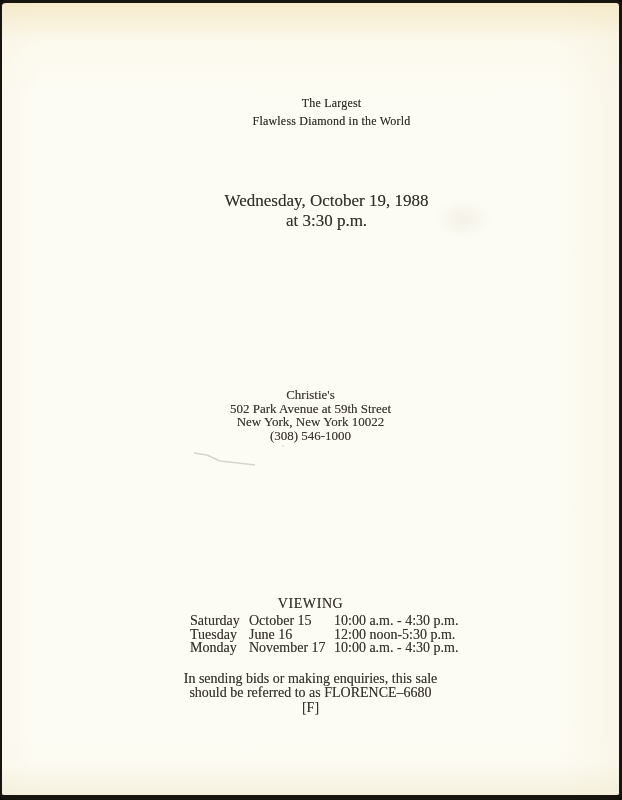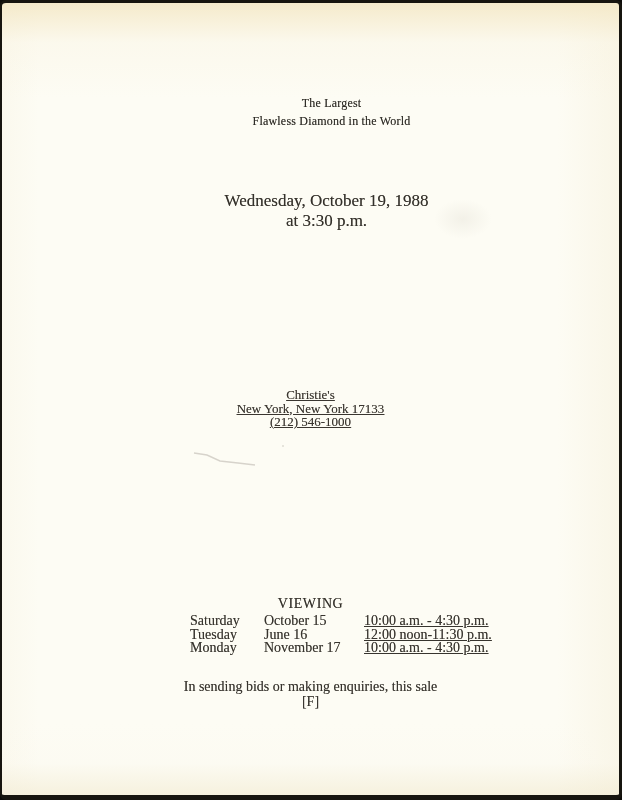--- a/index.html
+++ b/index.html
@@ -49,47 +49,45 @@
     font-size: 17px;
     line-height: 20px;
     color: #34312b;
     padding-left: 16px;
   }
   .venue {
     top: 385px;
     font-size: 13px;
     line-height: 13.5px;
     color: #3a3630;
-    text-decoration: underline;
   }
   .viewing-heading {
     top: 593px;
     font-size: 14px;
     letter-spacing: 0.6px;
     color: #34312b;
   }
   .viewing-table {
     position: absolute;
     top: 611px;
     left: 188px;
     font-size: 14px;
     line-height: 13.5px;
     color: #37342e;
     text-shadow: 0 0 0.5px rgba(62,57,47,0.55);
   }
-  .vrow { display: flex; gap: 15px; }
+  .vrow { display: flex; }
   .vday  { display: inline-block; width: 59px; }
   .vdate { display: inline-block; width: 85px; }
-  .vtime { display: inline-block; white-space: nowrap; text-decoration: underline; }
+  .vtime { display: inline-block; white-space: nowrap; }
   .note {
     top: 669px;
     font-size: 14px;
     line-height: 14px;
     color: #37342e;
-    margin-top: 8px;
   }
   .note .fcode { display: inline-block; margin-top: 1px; }
   .scratch {
     position: absolute;
     top: 0; left: 0;
     pointer-events: none;
   }
   .smudge {
     position: absolute;
     top: 196px; left: 432px;
@@ -108,48 +106,50 @@
     <div>Flawless Diamond in the World</div>
   </div>
 
   <div class="txt event-date">
     <div>Wednesday, October 19, 1988</div>
     <div>at 3:30 p.m.</div>
   </div>
 
   <div class="txt venue">
     <div>Christie's</div>
-    <div>New York, New York 17133</div>
-    <div>(212) 546-1000</div>
+    <div>502 Park Avenue at 59th Street</div>
+    <div>New York, New York 10022</div>
+    <div>(308) 546-1000</div>
   </div>
 
   <svg class="scratch" width="622" height="800" viewBox="0 0 622 800">
     <polyline points="192,450 205,452 218,458 236,460 253,462" fill="none" stroke="#c9c6bd" stroke-width="1.4" opacity="0.75"></polyline>
     <circle cx="281" cy="443" r="1" fill="#c9c6bd" opacity="0.6"></circle>
   </svg>
   <div class="smudge"></div>
 
   <div class="txt viewing-heading">VIEWING</div>
 
   <div class="viewing-table">
     <div class="vrow">
       <span class="vday">Saturday</span>
       <span class="vdate">October 15</span>
       <span class="vtime">10:00 a.m. - 4:30 p.m.</span>
     </div>
     <div class="vrow">
       <span class="vday">Tuesday</span>
       <span class="vdate">June 16</span>
-      <span class="vtime">12:00 noon-11:30 p.m.</span>
+      <span class="vtime">12:00 noon-5:30 p.m.</span>
     </div>
     <div class="vrow">
       <span class="vday">Monday</span>
       <span class="vdate">November 17</span>
       <span class="vtime">10:00 a.m. - 4:30 p.m.</span>
     </div>
   </div>
 
   <div class="txt note">
     <div>In sending bids or making enquiries, this sale</div>
+    <div>should be referred to as FLORENCE–6680</div>
     <div class="fcode">[F]</div>
   </div>
 
 </div>
 
 </body></html>

